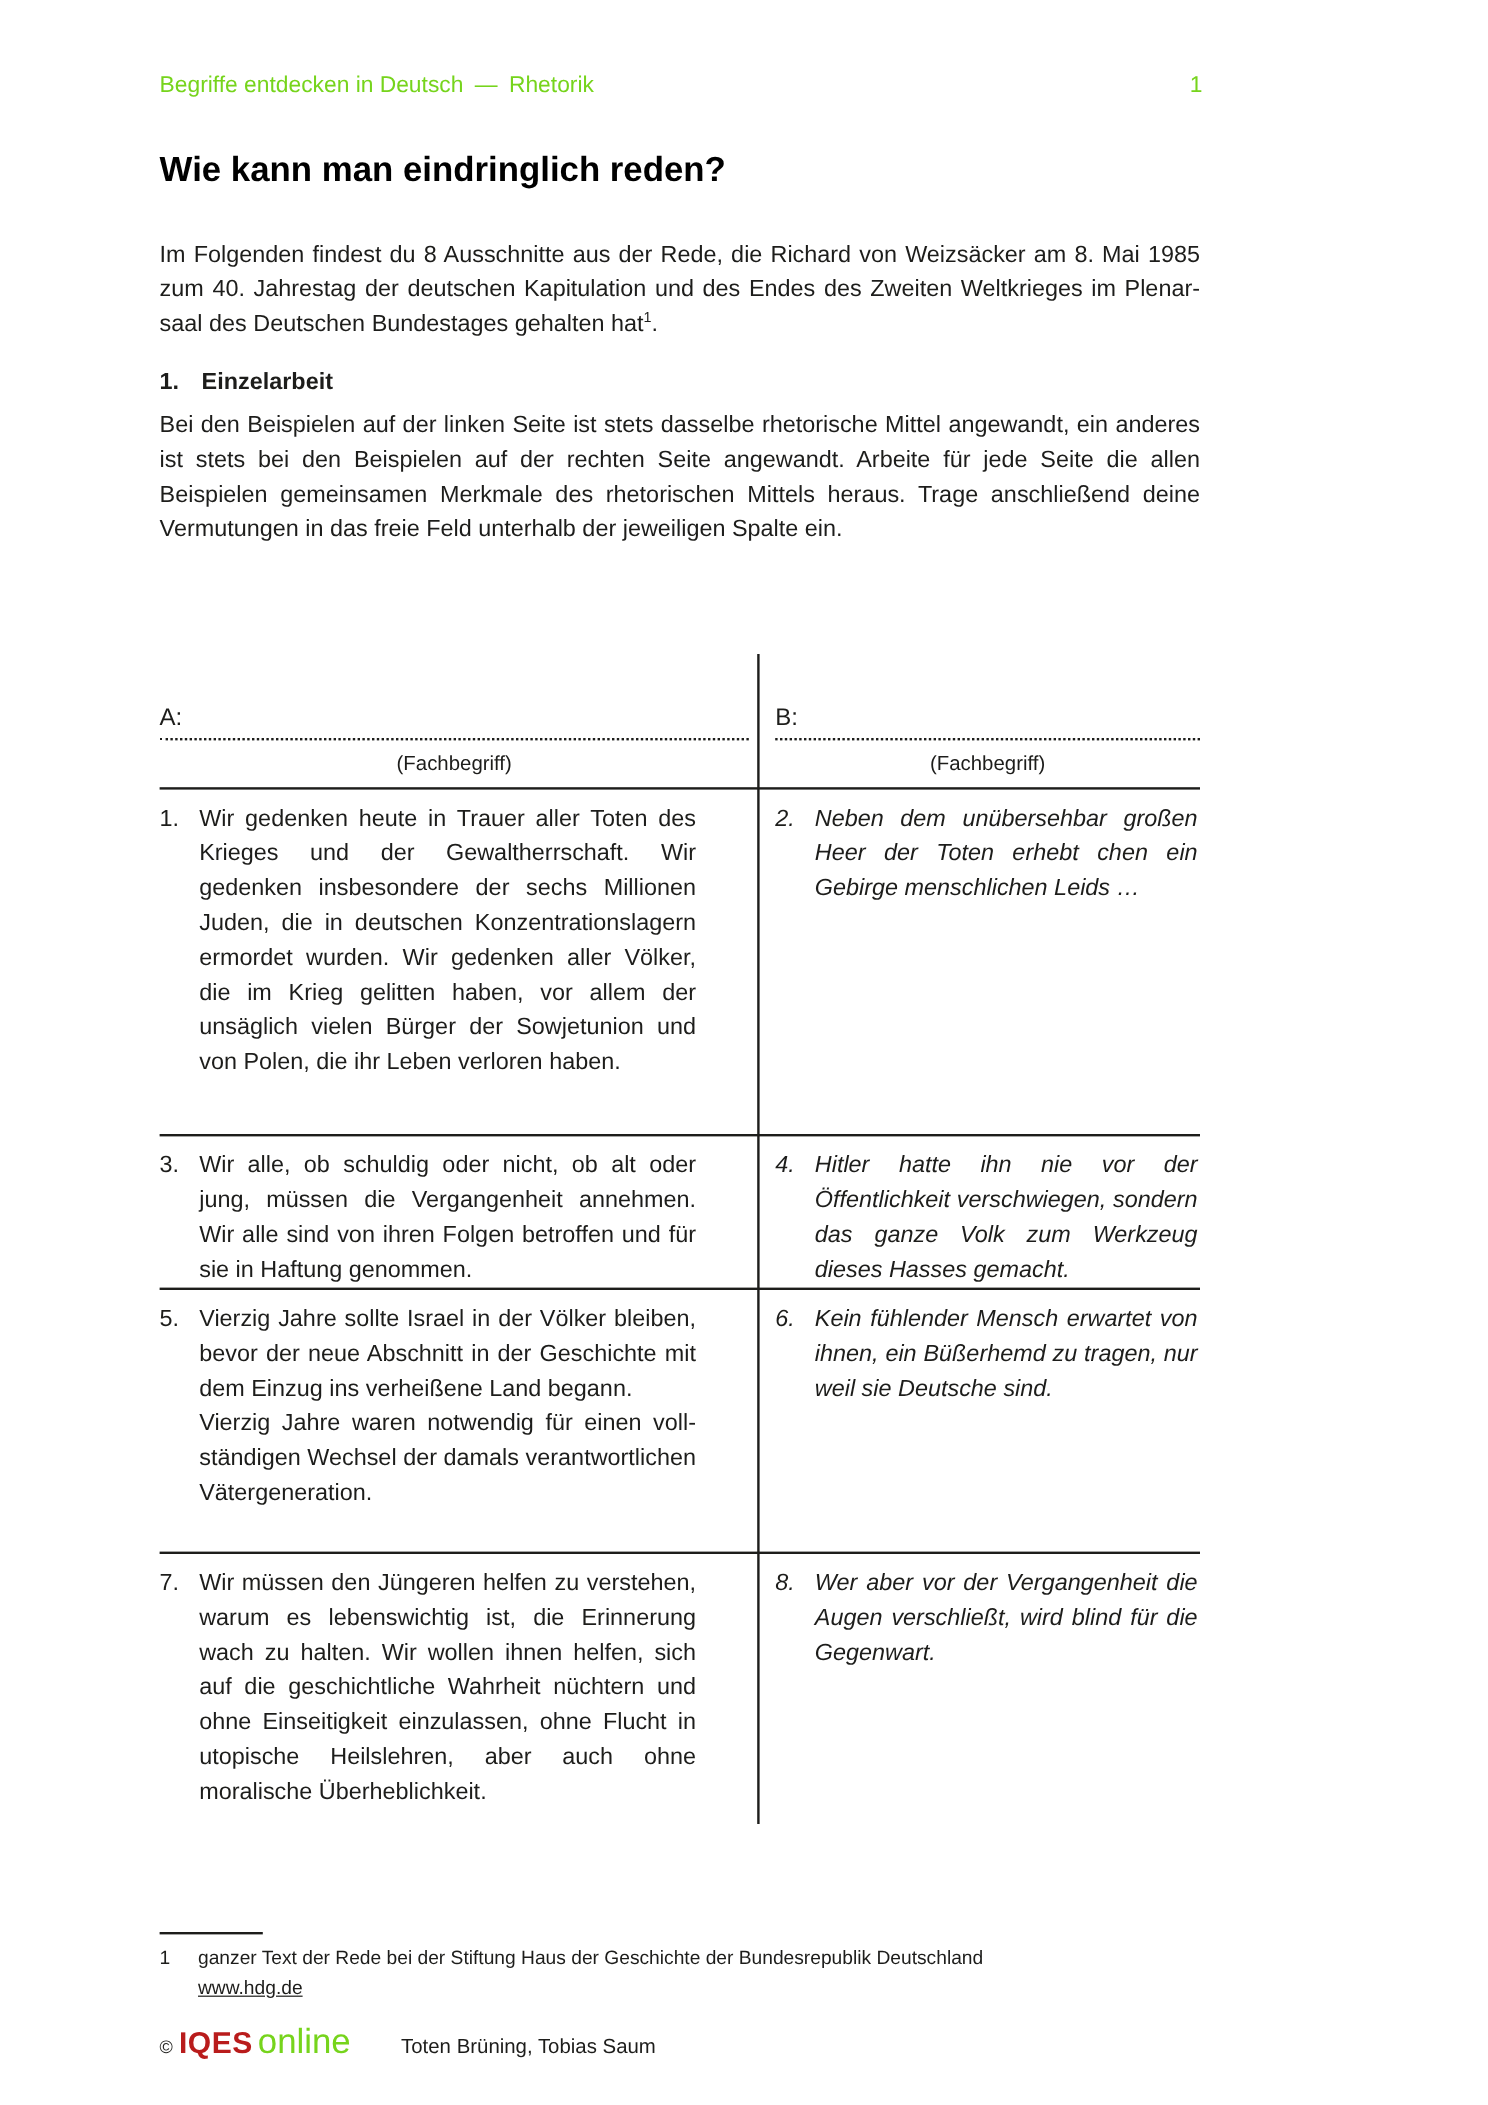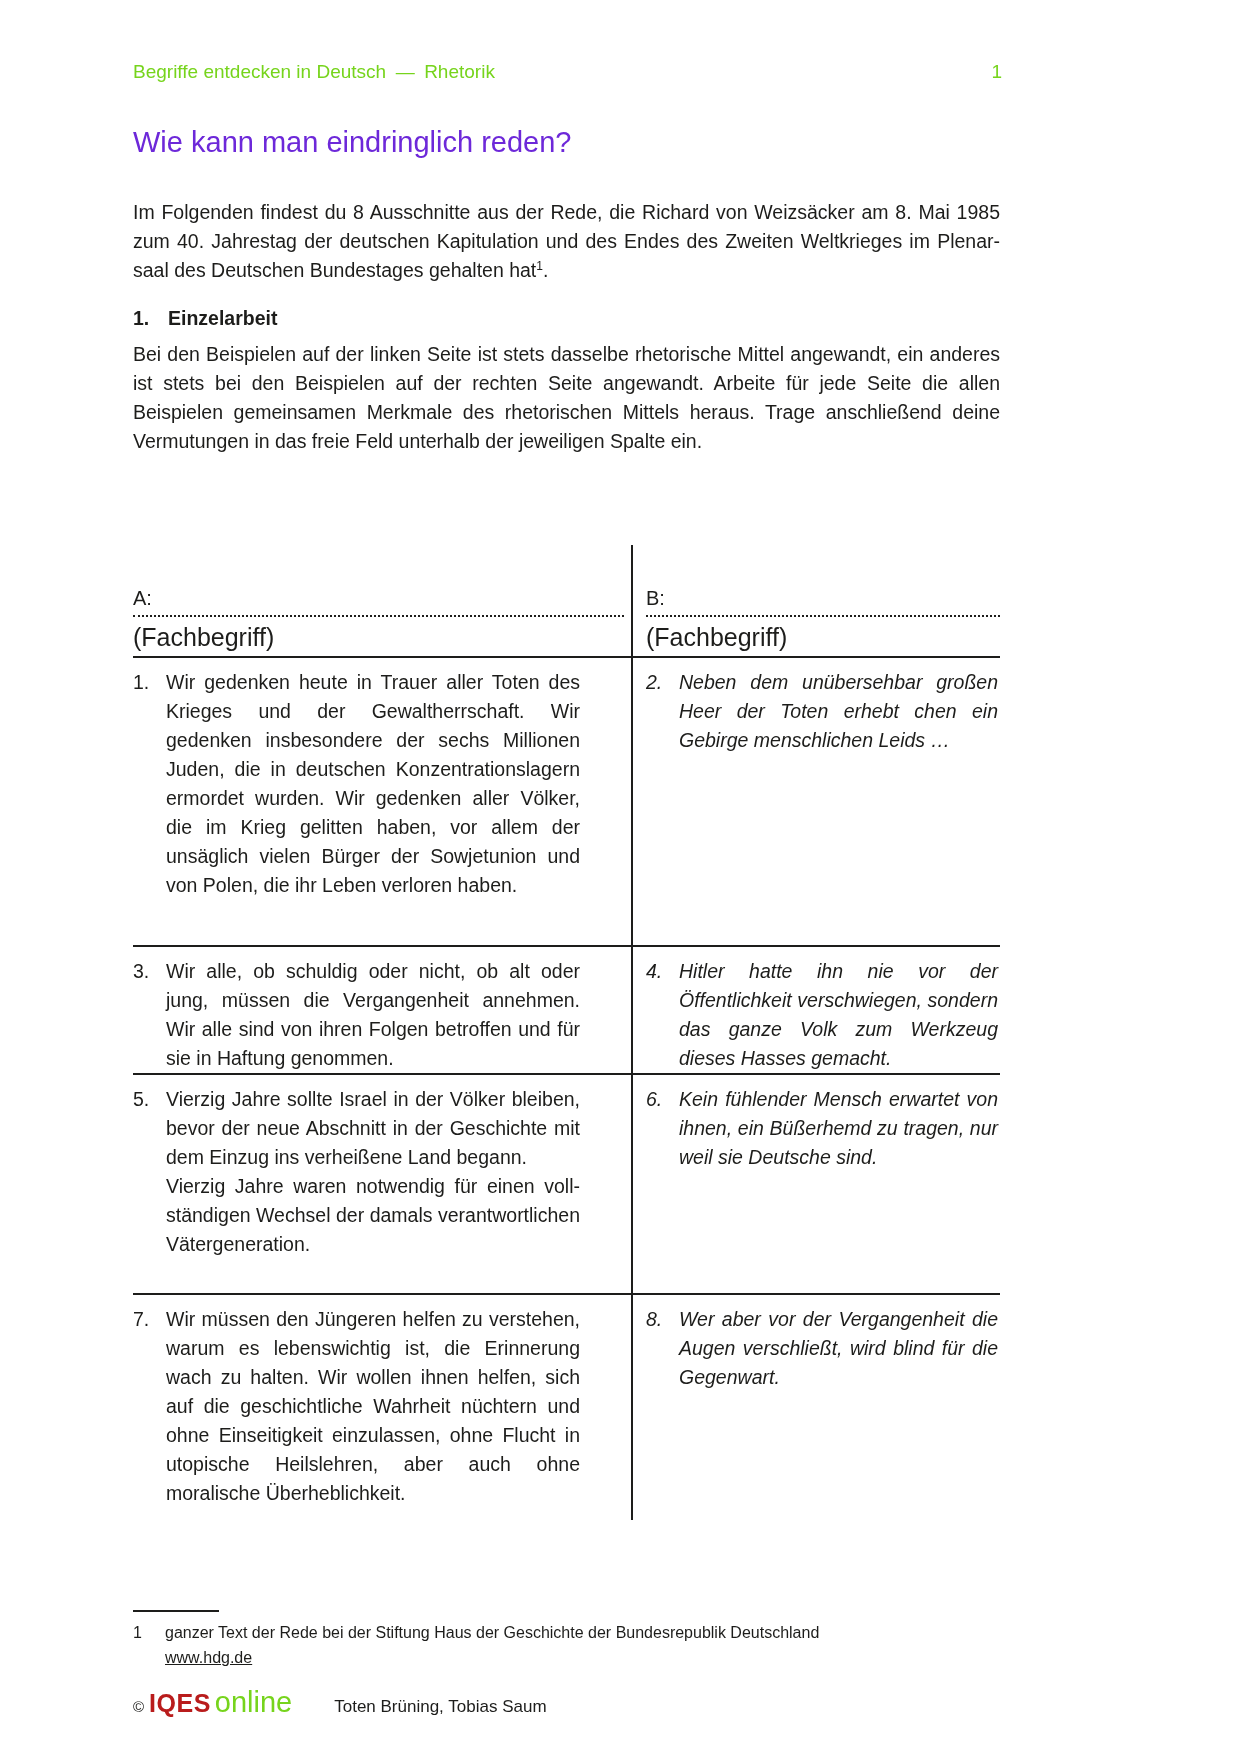--- a/index.html
+++ b/index.html
@@ -8,37 +8,37 @@
     width:1240px;height:1754px;
     background:#ffffff;
     font-family:"Liberation Sans", sans-serif;
     color:#1d1d1b;
     overflow:hidden;
   }
   
   .hdr{position:absolute;top:60px;left:133px;width:869px;font-size:19px;line-height:24px;color:#76d41c;}
   .hdr .pagenum{position:absolute;right:0;top:0;color:#76d41c;}
   
-  .doc-title{position:absolute;top:124px;left:133px;width:869px;margin:0;font-size:29px;line-height:36px;font-weight:400;color:#6d28d9;}
+  .doc-title{position:absolute;top:124px;left:133px;width:869px;margin:0;font-size:29px;line-height:36px;font-weight:700;color:#000000;}
   
   .para{position:absolute;left:133px;width:867px;margin:0;font-size:19.5px;line-height:29px;text-align:justify;}
   .intro{top:198px;}
   sup.fn{font-size:12px;line-height:0;vertical-align:super;}
   .sec-head{position:absolute;top:305px;left:133px;width:867px;font-size:19.5px;line-height:26px;font-weight:700;}
   .sec-head .sec-num{display:inline-block;width:35px;}
   .task{top:340px;}
   
   .worktable{position:absolute;top:583px;left:133px;width:867px;}
   .vdivider{position:absolute;left:631px;top:545px;width:2px;height:975px;background:#1d1d1b;}
   .grid{display:grid;grid-template-columns:499px 368px;grid-template-rows:75px 289px 128px 220px auto;}
   .colhead{box-sizing:border-box;border-bottom:2px solid #1d1d1b;}
   .colhead-a{padding-right:8px;}
   .colhead-b{padding-left:14px;}
   .collabel{font-size:20px;line-height:30px;border-bottom:2px dotted #1d1d1b;padding-bottom:2px;}
-  .subhead{font-size:25px;line-height:40px;text-align:left;}
+  .subhead{font-size:17px;line-height:40px;text-align:center;}
   .cell{box-sizing:border-box;display:flex;align-items:flex-start;padding-top:10px;font-size:19.5px;line-height:29px;}
   .cell.rowline{border-bottom:2px solid #1d1d1b;}
   .cell .num{width:33px;flex-shrink:0;}
   .cell .celltext{flex:1;text-align:justify;white-space:pre-line;}
   .cell-a{padding-right:52px;}
   .cell-b{padding-left:14px;padding-right:2px;font-style:italic;}
   
   .fnrule{position:absolute;top:1610px;left:133px;width:86px;height:2px;background:#1d1d1b;}
   .footnote{position:absolute;top:1620px;left:133px;width:869px;display:flex;font-size:16px;line-height:25px;}
   .footnote .fnnum{width:32px;flex-shrink:0;}

